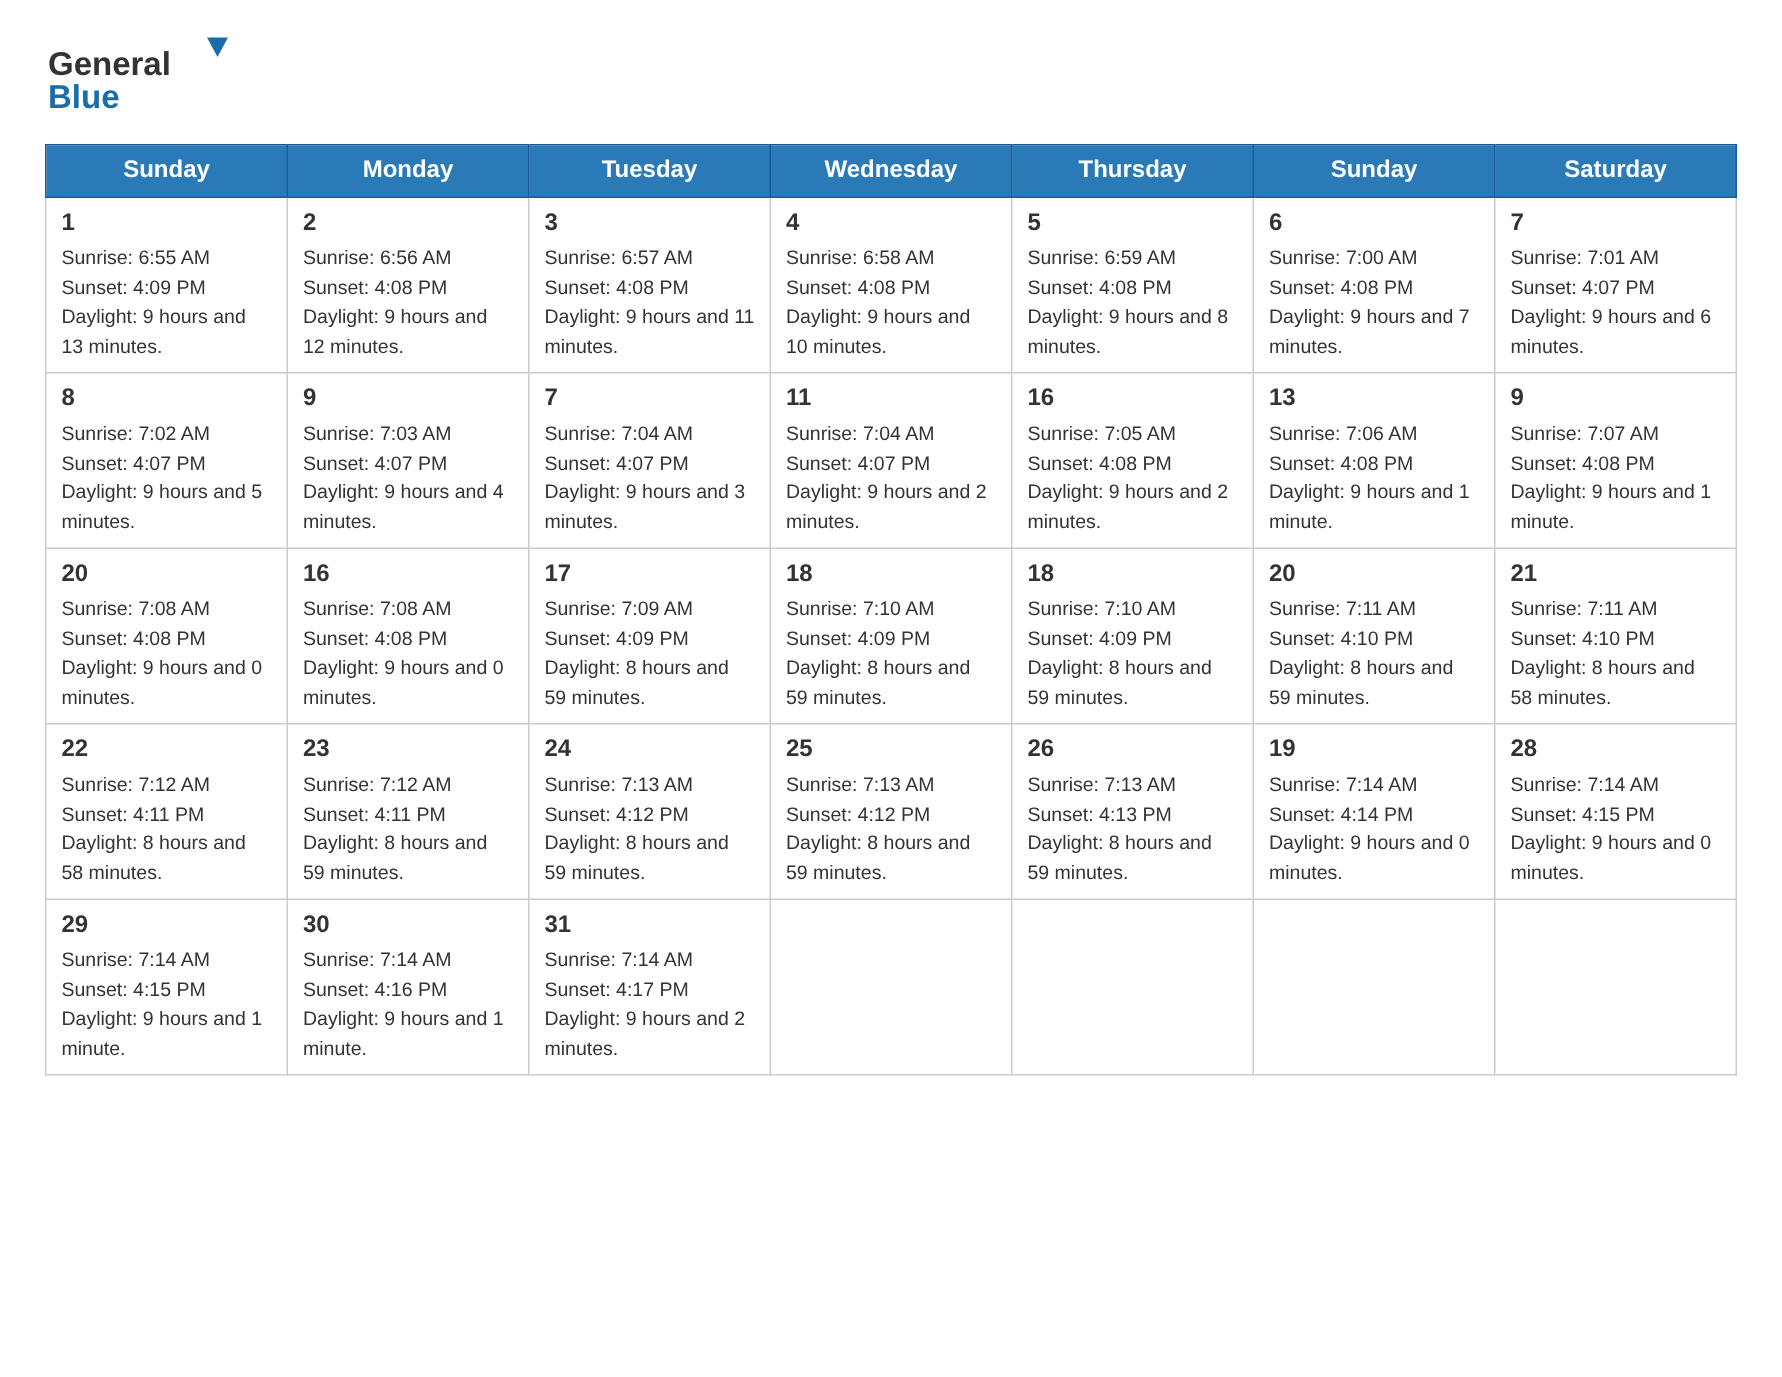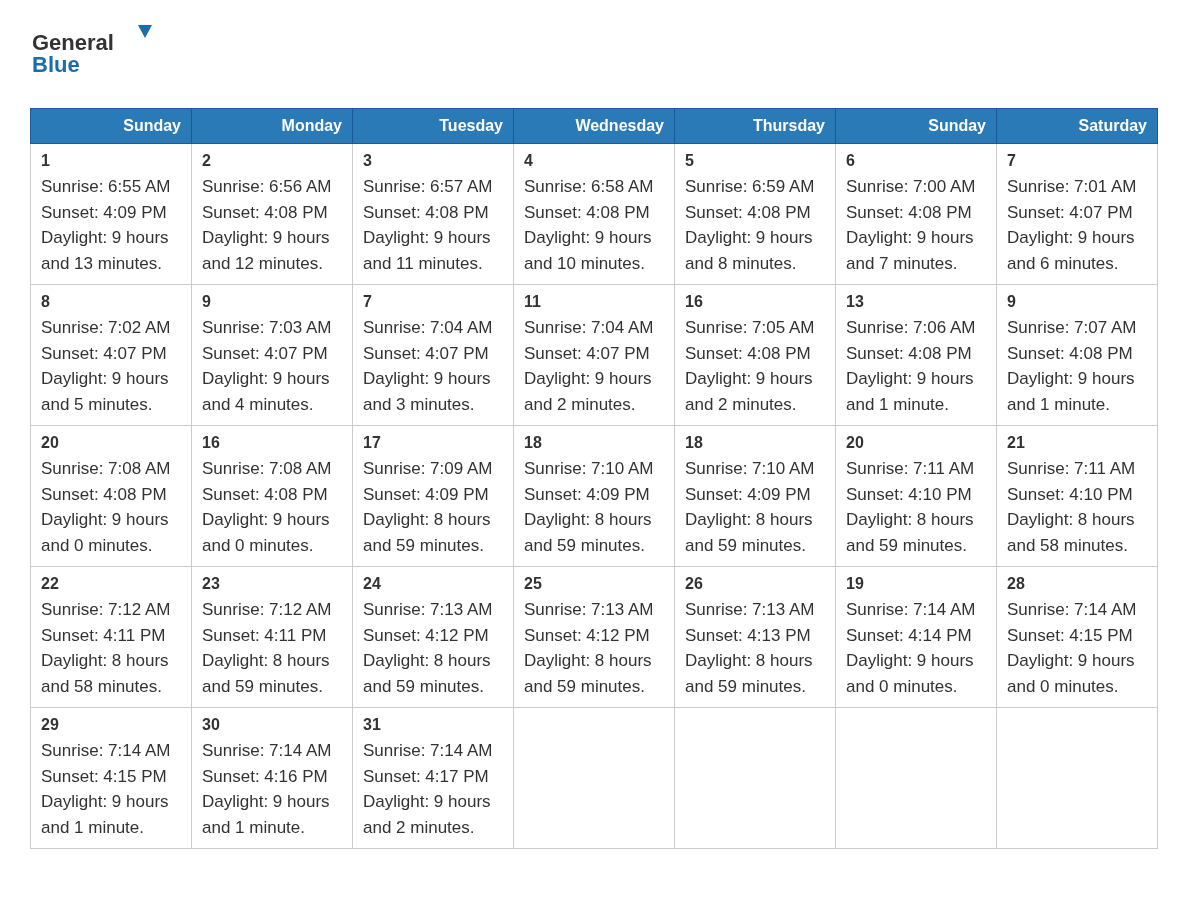--- a/index.html
+++ b/index.html
@@ -8,21 +8,21 @@
       background: #fff;
       color: #333;
       padding: 20px 30px;
       width: 1188px;
       min-height: 918px;
     }
     .header {
       display: flex;
       justify-content: space-between;
       align-items: center;
-      margin-bottom: 28px;
+      margin-bottom: 16px;
     }
     .logo {
       display: flex;
       flex-direction: column;
       align-items: flex-start;
     }
     .title-block {
       text-align: right;
     }
     .month-title {
@@ -40,41 +40,41 @@
       width: 100%;
       border-collapse: collapse;
       border: 1px solid #999;
     }
     .calendar th {
       background-color: #2a7ab8;
       color: #fff;
       font-size: 16px;
       font-weight: bold;
       padding: 8px 10px;
-      text-align: right;
+      text-align: center;
       border: 1px solid #1a5a9a;
     }
     .calendar td {
       vertical-align: top;
       padding: 8px 10px;
       font-size: 13px;
       border: 1px solid #ccc;
       width: 14.28%;
       height: 100px;
       color: #333;
       background: #fff;
     }
     .day-number {
       font-size: 16px;
       font-weight: bold;
       margin-bottom: 4px;
       display: block;
     }
     .day-info {
-      font-size: 17px;
+      font-size: 13px;
       line-height: 1.5;
     }
     .empty-cell {
       background: #fafafa;
     }
     .logo-svg {
       width: 130px;
       height: 60px;
     }
   </style>

